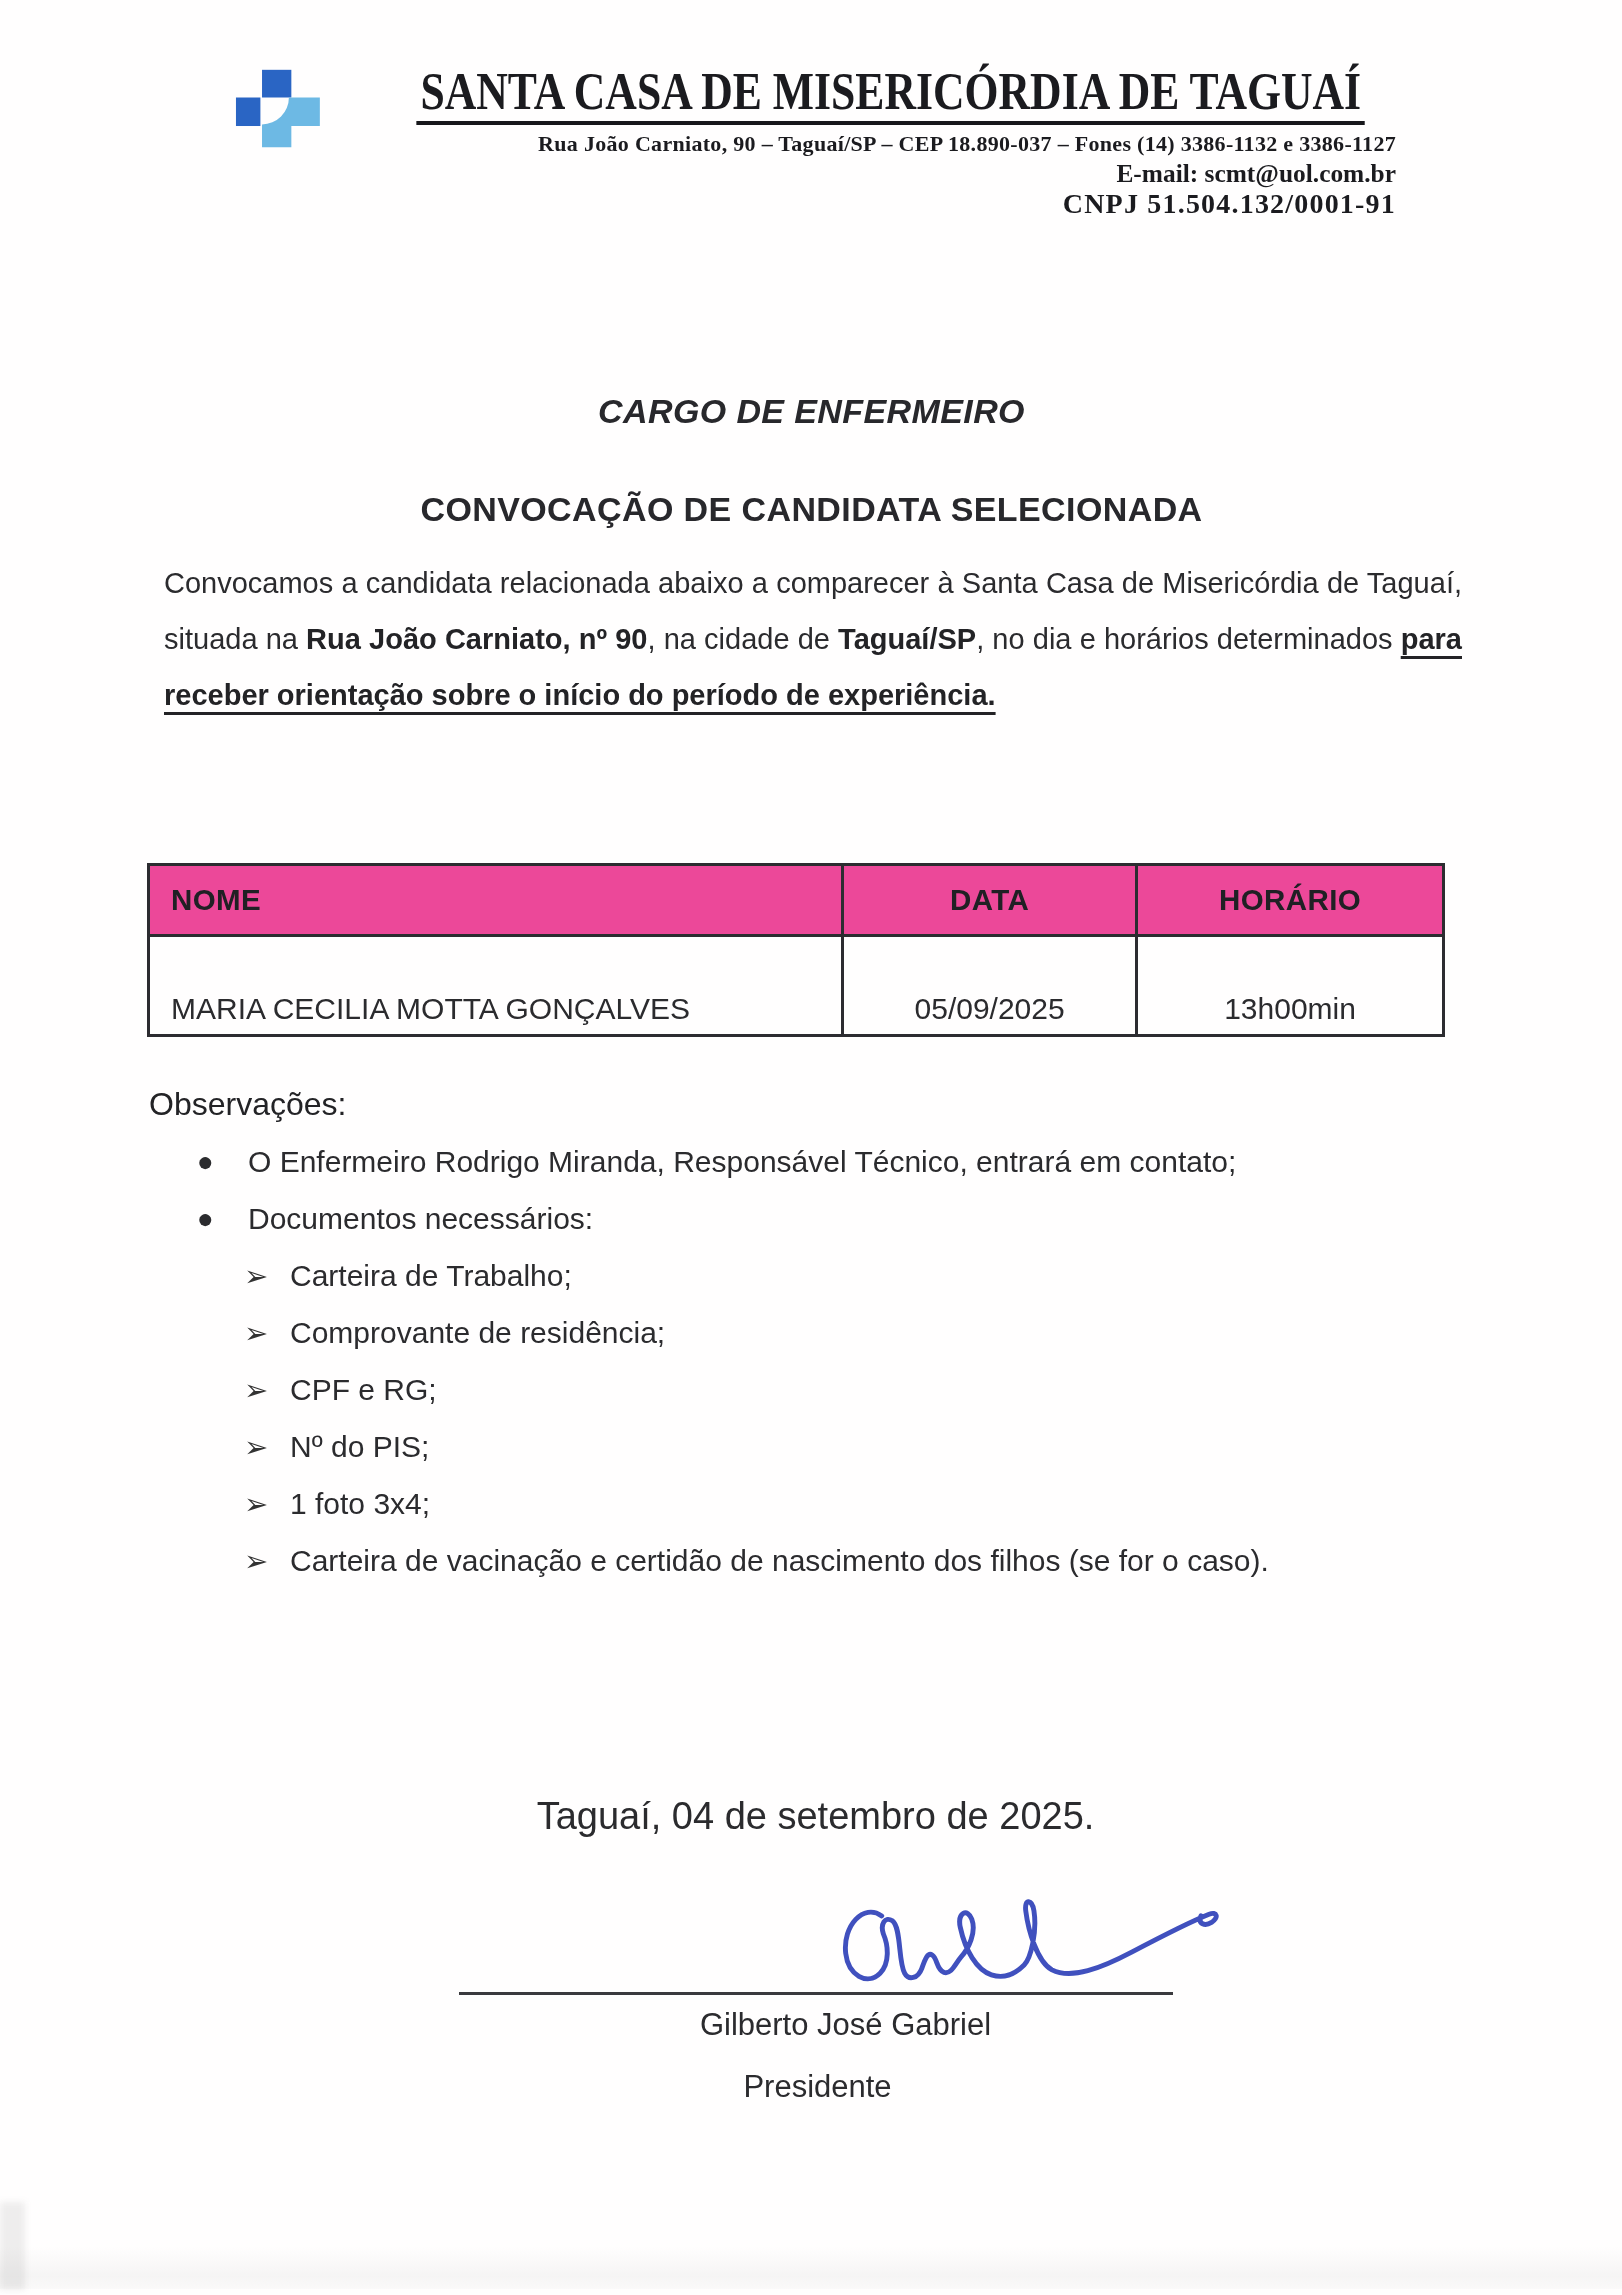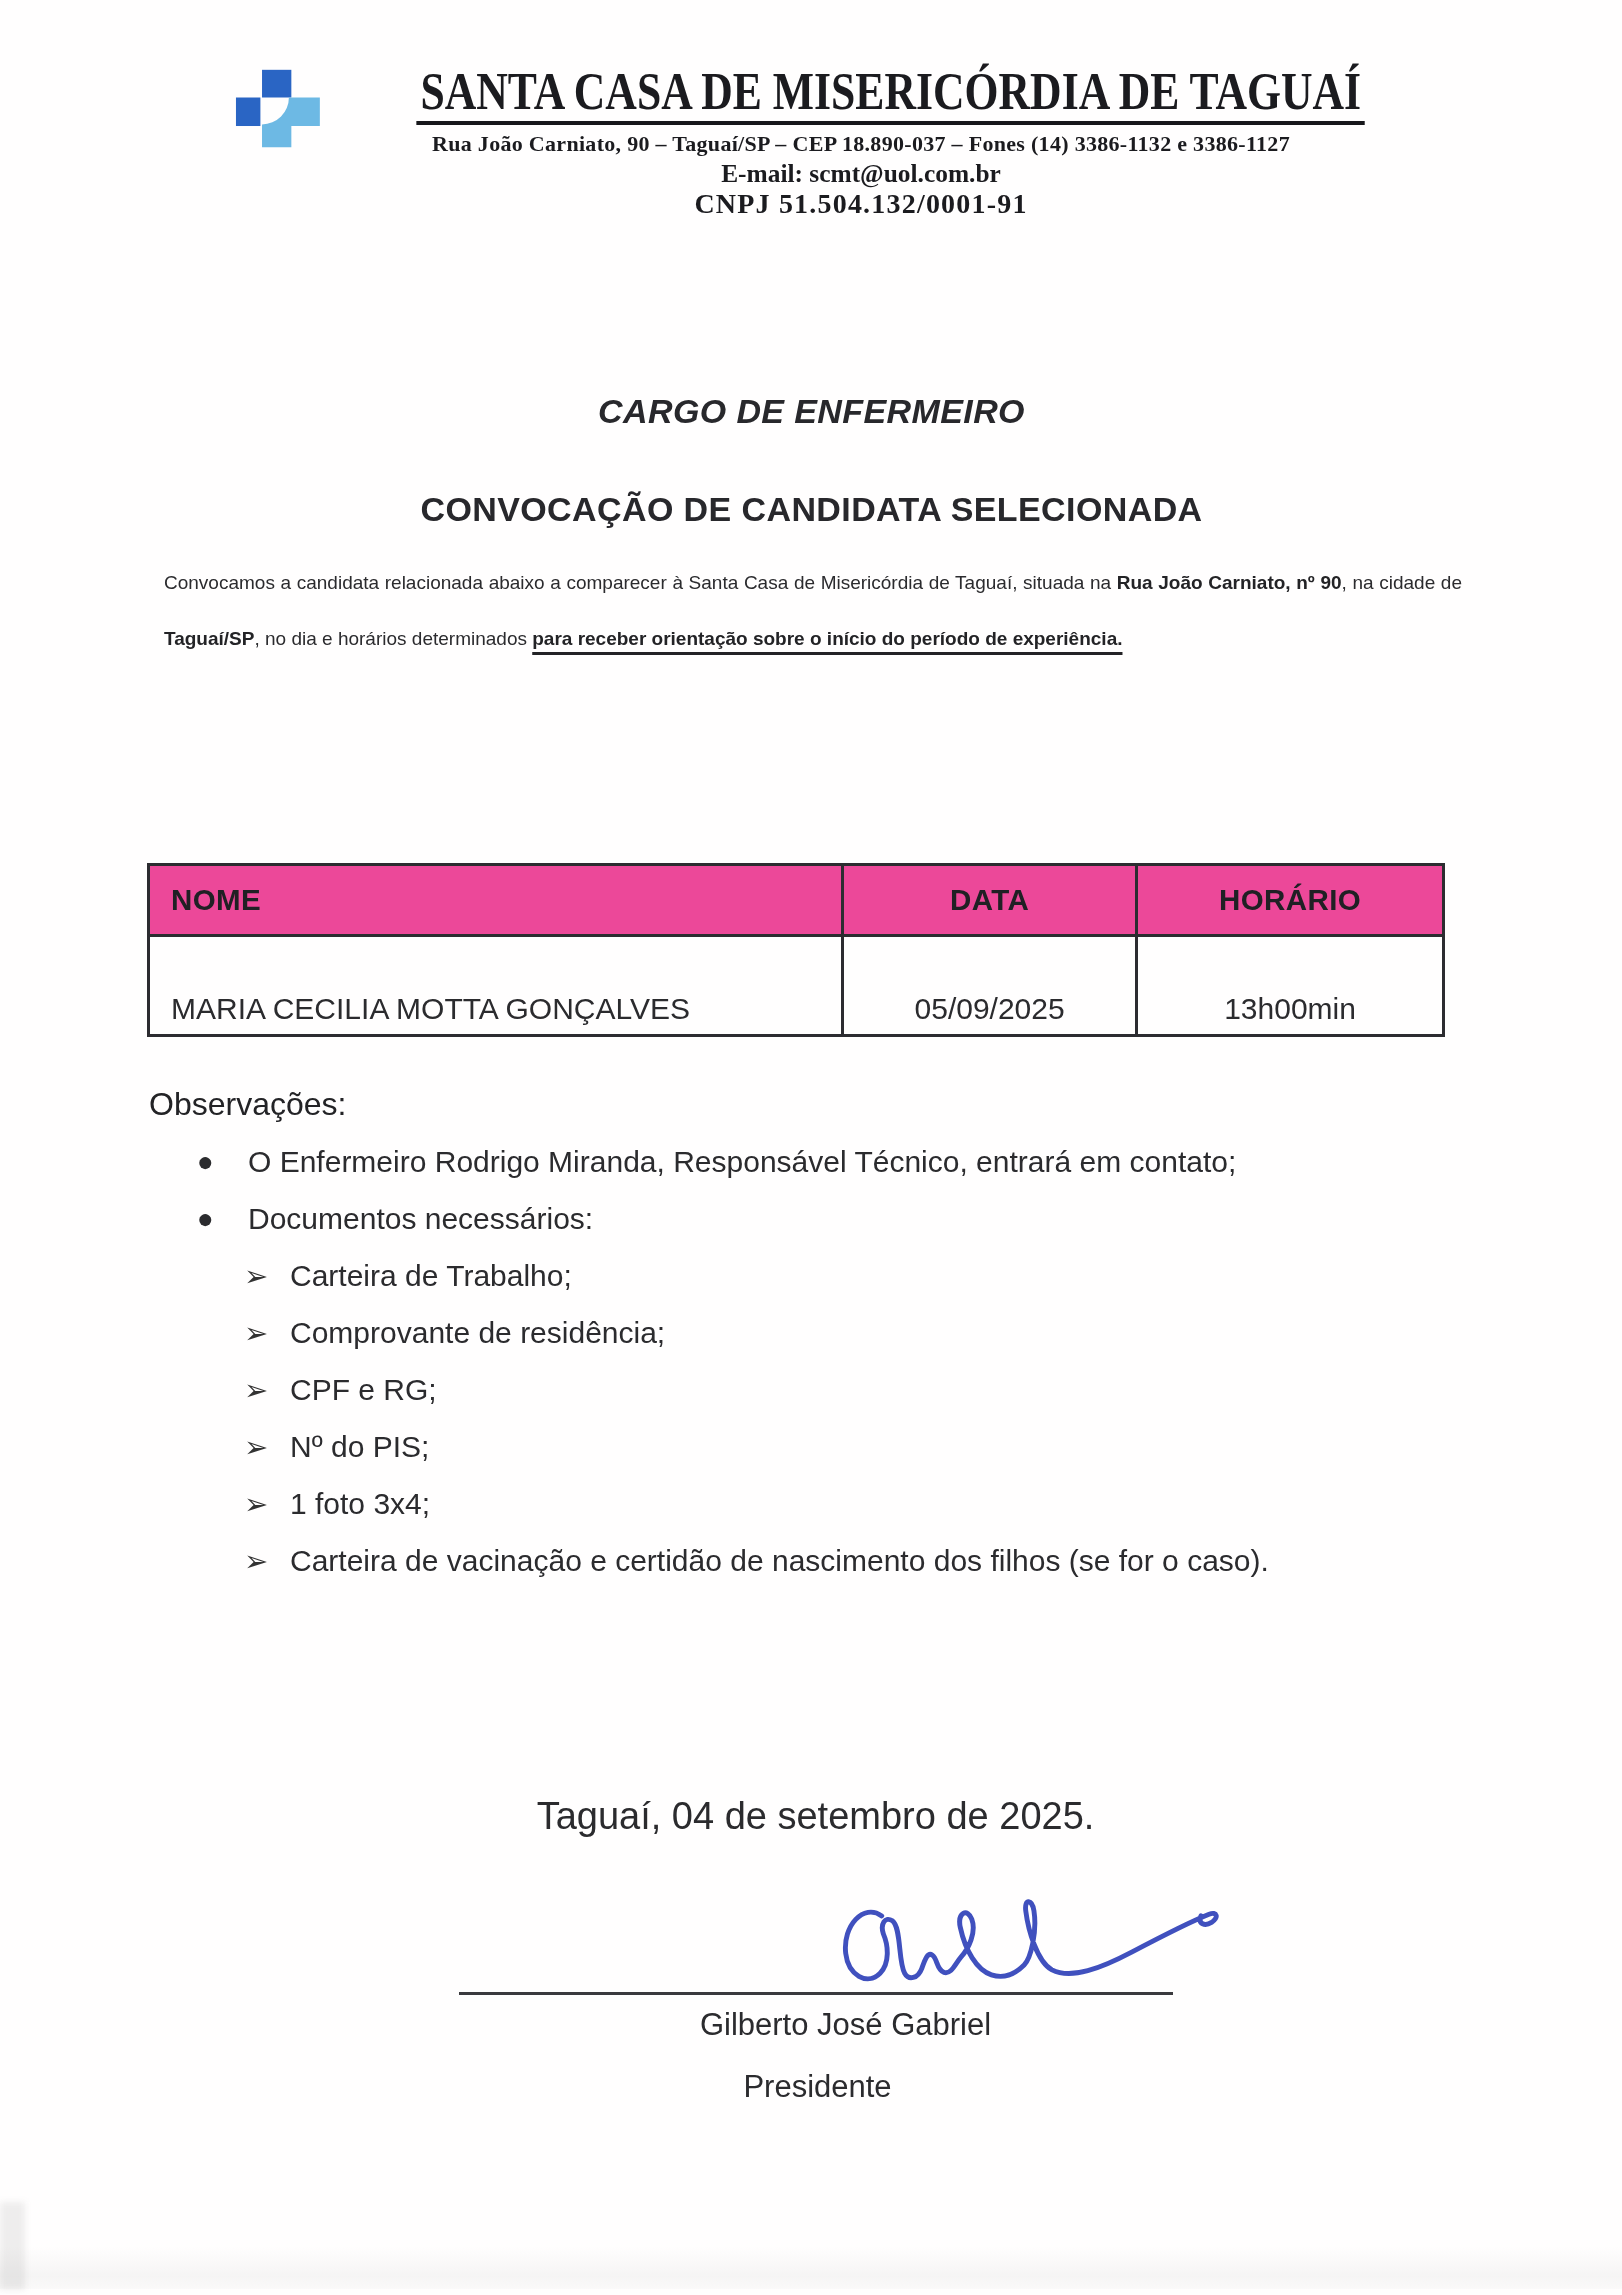--- a/index.html
+++ b/index.html
@@ -10,21 +10,21 @@
     background:#fffefe;
     overflow:hidden;
     font-family:"Liberation Sans", sans-serif;
     color:#242424;
   }
 
   
   .logo{position:absolute;left:234px;top:69px;width:87px;height:79px;}
   .head-text{
     position:absolute;left:326px;top:66px;width:1070px;
-    text-align:center;
+    text-align:right;
     font-family:"Liberation Serif", serif;
     font-weight:bold;color:#1b1b1f;
   }
   .org-title{
     display:inline-block;
     font-size:52px;line-height:51px;white-space:nowrap;
     transform:scaleX(0.84);transform-origin:center bottom;
     border-bottom:4.9px solid #17171b;
     padding:0 4.9px 4.1px 4.9px;
     letter-spacing:0px;
@@ -39,21 +39,21 @@
     font-size:34px;font-weight:bold;color:#28282c;letter-spacing:0.4px;
     margin:0;
   }
   .t-process{top:292px;}
   .t-cargo{top:392px;font-style:italic;}
   .t-convocacao{top:490px;}
 
   
   .main-paragraph{
     position:absolute;left:164px;top:555px;width:1298px;
-    font-size:19px;line-height:56px;text-align:justify;
+    font-size:29px;line-height:56px;text-align:justify;
     color:#2b2b2e;margin:0;
   }
   .main-paragraph b{font-weight:bold;color:#232326;}
   .main-paragraph u{
     text-decoration-thickness:3.3px;
     text-underline-offset:7.4px;
   }
 
   
   .conv-table{

